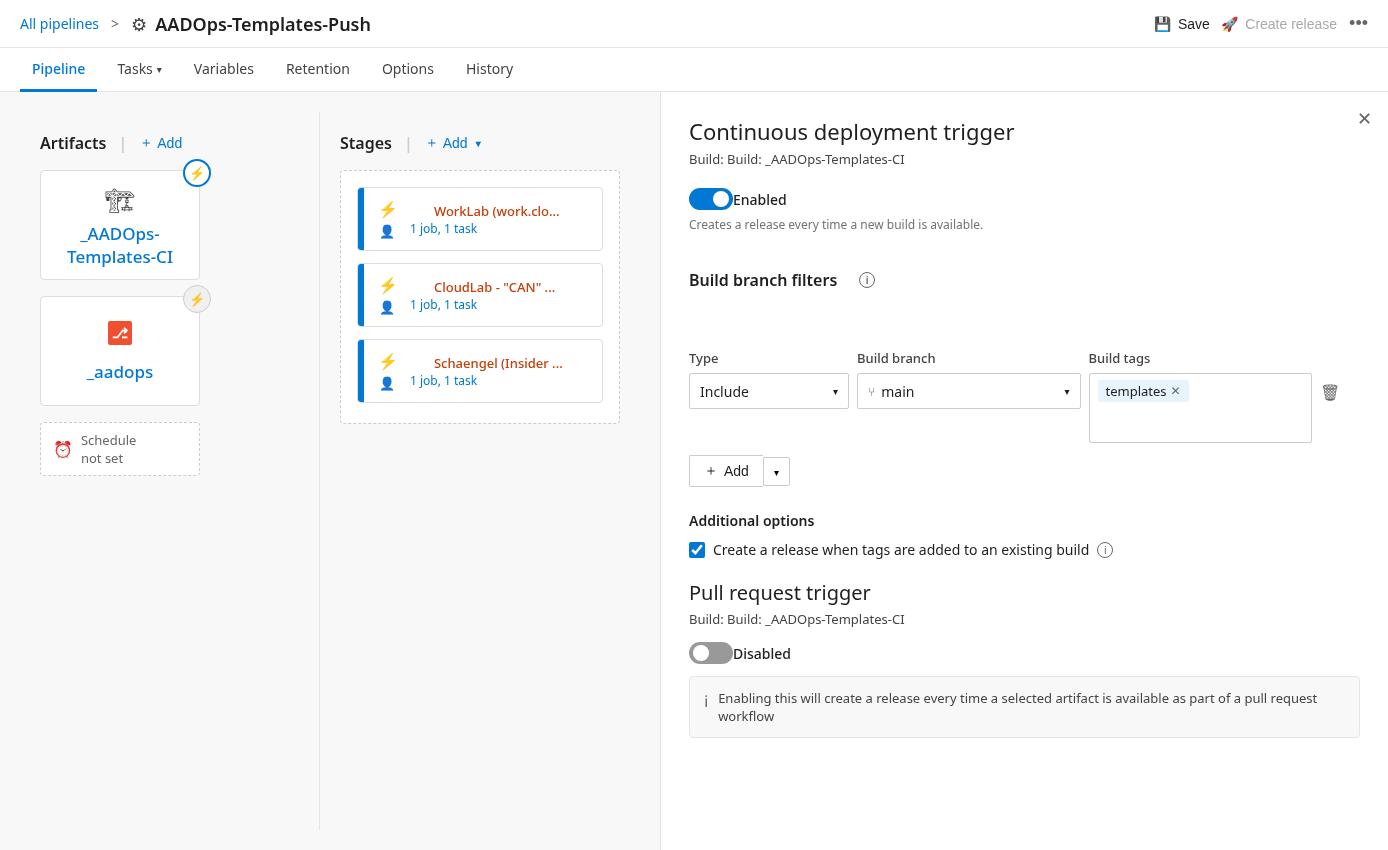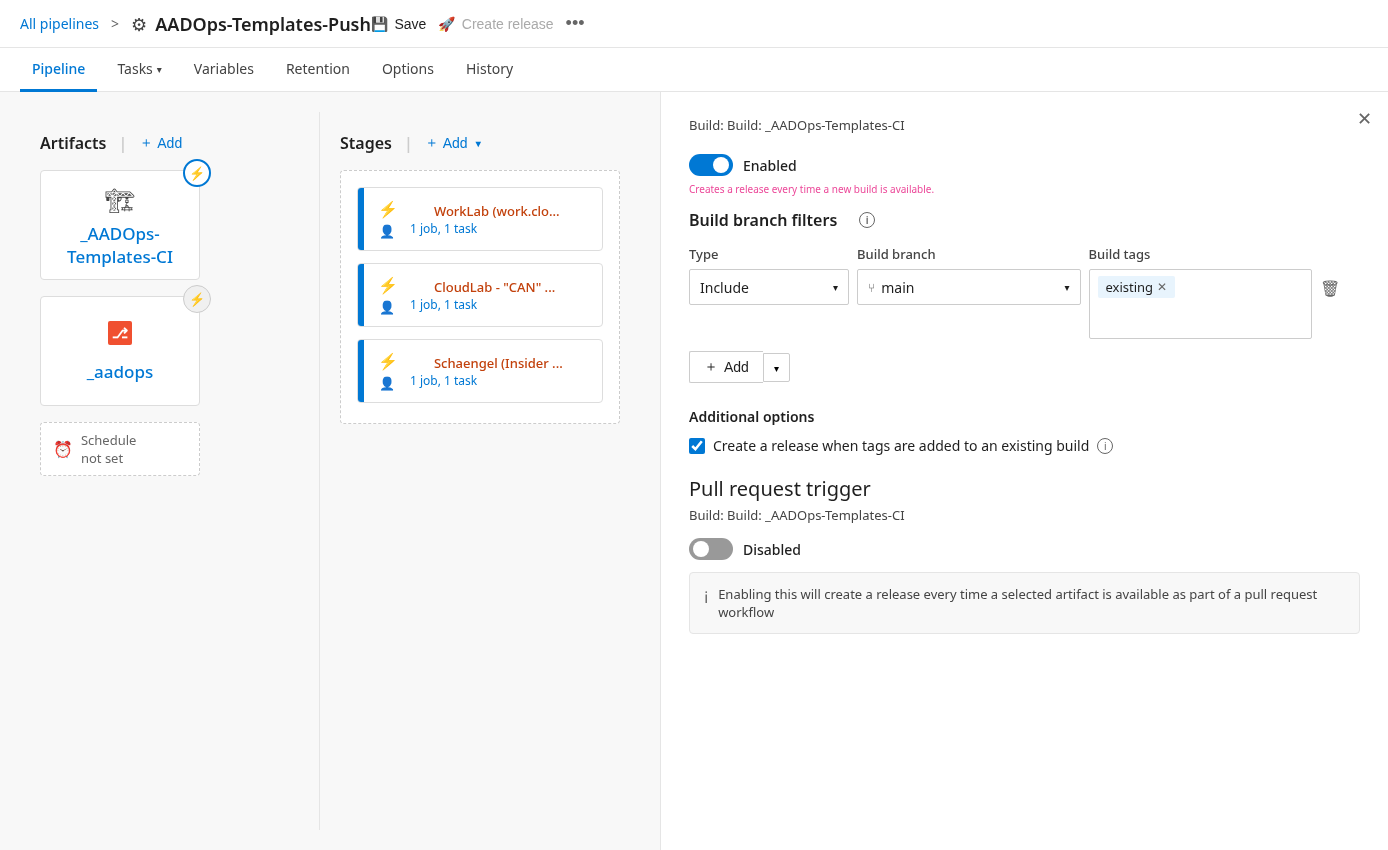--- a/index.html
+++ b/index.html
@@ -1,20 +1,20 @@
 <!DOCTYPE html>
 <html><head>
   <meta charset="utf-8">
   <style>
     * { box-sizing: border-box; margin: 0; padding: 0; }
     body { font-family: 'Segoe UI', system-ui, sans-serif; font-size: 14px; color: #1f1f1f; background: #fff; overflow: hidden; }
 
     
     .top-bar {
-      display: flex; align-items: center; justify-content: flex-start;
+      display: flex; align-items: center; justify-content: space-between;
       padding: 10px 20px; border-bottom: 1px solid #e5e5e5; height: 48px;
     }
     .top-bar-left { display: flex; align-items: center; gap: 8px; }
     .breadcrumb-link { color: #0078d4; text-decoration: none; font-size: 14px; }
     .breadcrumb-sep { color: #666; font-size: 14px; margin: 0 4px; }
     .pipeline-title { font-size: 18px; font-weight: 600; color: #1f1f1f; }
     .top-bar-right { display: flex; align-items: center; gap: 12px; }
     .btn-save { display: flex; align-items: center; gap: 6px; color: #1f1f1f; background: none; border: none; cursor: pointer; font-size: 14px; }
     .btn-create-release { display: flex; align-items: center; gap: 6px; color: #aaa; background: none; border: none; cursor: pointer; font-size: 14px; }
     .btn-more { background: none; border: none; cursor: pointer; font-size: 18px; color: #666; }
@@ -76,45 +76,45 @@
     .right-panel {
       width: 728px; background: #fff; border-left: 1px solid #e5e5e5;
       overflow-y: auto; padding: 24px 28px; position: relative;
     }
     .close-btn { position: absolute; top: 16px; right: 16px; background: none; border: none; cursor: pointer; font-size: 18px; color: #666; }
 
     .panel-title { font-size: 22px; font-weight: 400; color: #1f1f1f; margin-bottom: 4px; }
     .panel-subtitle { font-size: 13px; color: #444; margin-bottom: 20px; }
 
     
-    .toggle-row { display: flex; align-items: center; gap: 10px; margin-bottom: 6px; }
+    .toggle-row { display: flex; align-items: center; margin-bottom: 6px; }
     .toggle { position: relative; width: 44px; height: 22px; }
     .toggle input { opacity: 0; width: 0; height: 0; }
     .toggle-slider {
       position: absolute; top: 0; left: 0; right: 0; bottom: 0;
       border-radius: 22px; background: #0078d4; cursor: pointer;
       transition: 0.2s;
     }
     .toggle-slider::before {
       content: ''; position: absolute; width: 16px; height: 16px;
       border-radius: 50%; background: #fff; top: 3px; left: 24px; transition: 0.2s;
     }
     .toggle-off .toggle-slider { background: #999; }
     .toggle-off .toggle-slider::before { left: 4px; }
     .toggle-label { font-size: 14px; font-weight: 500; }
-    .toggle-desc { font-size: 10px; color: #ec4899; margin-bottom: 13px; }
+    .toggle-desc { font-size: 12px; color: #737373; margin-bottom: 36px; }
 
     
     .section-label { font-size: 16px; font-weight: 600; margin-bottom: 14px; display: flex; align-items: center; gap: 22px; }
     .info-icon { display: inline-flex; align-items: center; justify-content: center; width: 16px; height: 16px; border-radius: 50%; border: 1.5px solid #666; font-size: 10px; color: #666; cursor: pointer; }
 
     
     .filter-table { width: 100%; }
     .filter-table-header { display: grid; grid-template-columns: 160px 1fr 1fr 40px; gap: 8px; margin-bottom: 6px; }
-    .filter-col-label { font-size: 13px; color: #444; font-weight: 500; }
+    .filter-col-label { font-size: 13px; color: #444; font-weight: 500; margin-top: 44px; }
     .filter-row { display: grid; grid-template-columns: 160px 1fr 1fr 40px; gap: 8px; margin-bottom: 8px; align-items: start; }
 
     .select-dropdown {
       display: flex; align-items: center; justify-content: space-between;
       border: 1px solid #ccc; border-radius: 2px; padding: 7px 10px;
       background: #fff; cursor: pointer; font-size: 14px; height: 36px;
     }
 
     .branch-select {
       display: flex; align-items: center; justify-content: space-between;
@@ -319,20 +319,21 @@
           </div>
         </div>
       </div>
 
     </div>
   </div>
 
   <div class="right-panel">
     <button class="close-btn">✕</button>
 
+    <h2 class="panel-title">Continuous deployment trigger</h2>
     <div class="panel-subtitle">
       Build: <span>Build: _AADOps-Templates-CI</span>
     </div>
 
     <div class="toggle-row">
       <label class="toggle">
         <input type="checkbox" checked="" style="">
         <span class="toggle-slider"></span>
       </label>
       <span class="toggle-label">Enabled</span>
@@ -361,21 +362,21 @@
         </div>
 
         <div class="branch-select">
           <span class="branch-icon">⑂</span>
           <span style="flex:1;">main</span>
           <span style="font-size:10px;">▾</span>
         </div>
 
         <div class="tags-input tags-input-extended">
           <span class="tag-chip">
-            <span>existing</span>
+            <span>templates</span>
             <button class="tag-chip-remove">✕</button>
           </span>
         </div>
 
         <button class="delete-btn">
           <span>🗑</span>
         </button>
       </div>
     </div>
 

